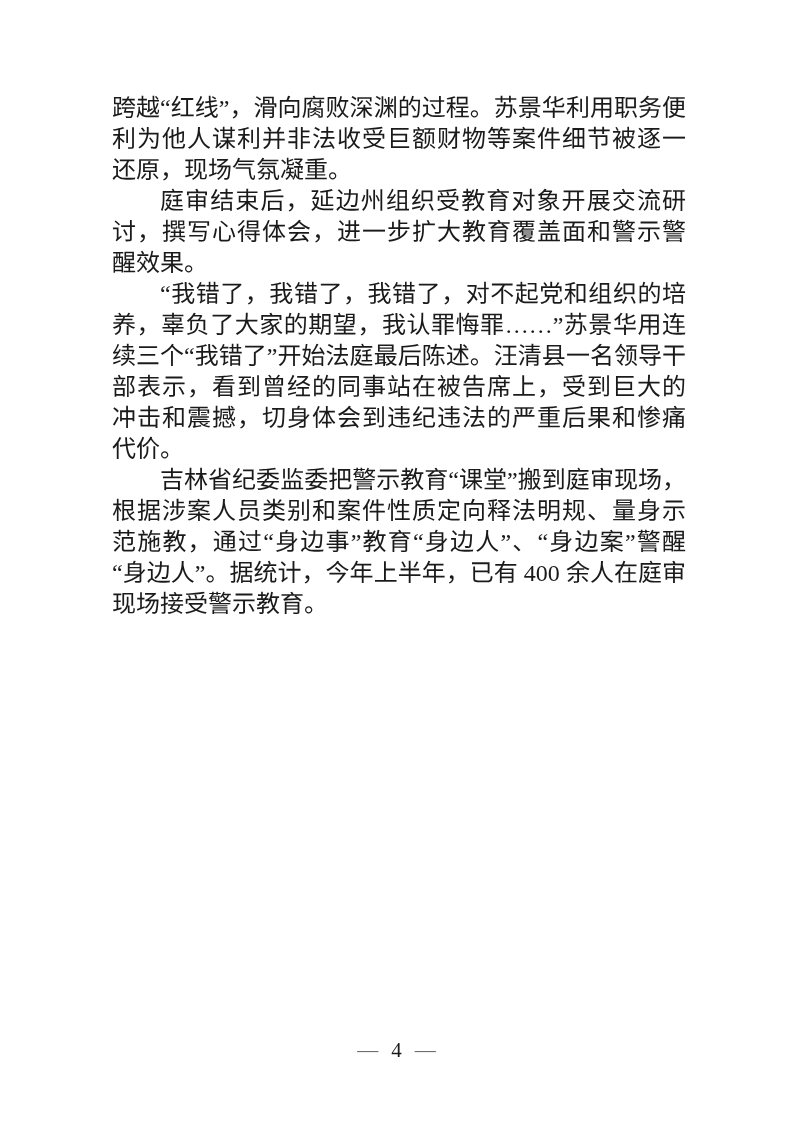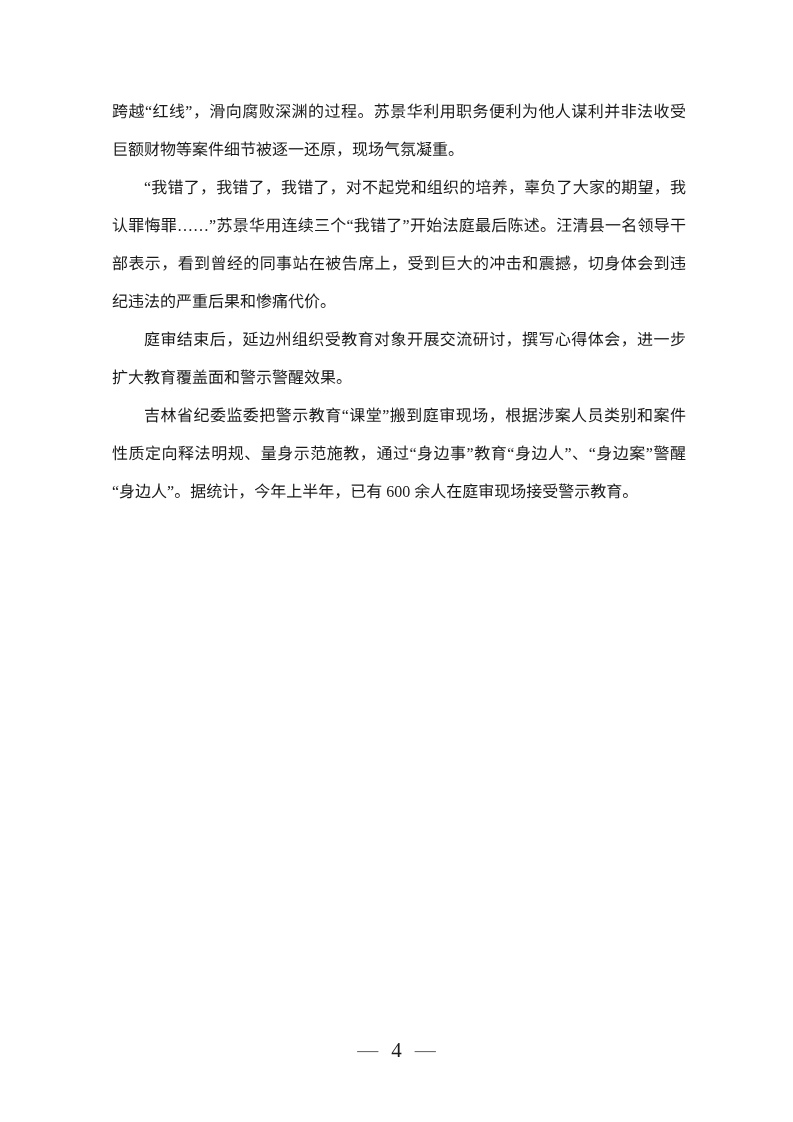--- a/index.html
+++ b/index.html
@@ -15,22 +15,22 @@
     height: 1122px;
     background: #ffffff;
     overflow: hidden;
   }
   .content {
     position: absolute;
     top: 93px;
     left: 112px;
     width: 574px;
     color: #1a1a1a;
-    font-size: 16px;
-    line-height: 38px;
+    font-size: 24px;
+    line-height: 31px;
     text-align: justify;
     text-justify: inter-ideograph;
   }
   .content p {
     margin: 0;
   }
   .content p.indent {
     text-indent: 2em;
   }
   .footer {
@@ -53,22 +53,22 @@
     color: #1a1a1a;
   }
 </style>
 </head>
 <body>
 
 <div class="page">
 
   <div class="content">
     <p>跨越“红线”，滑向腐败深渊的过程。苏景华利用职务便利为他人谋利并非法收受巨额财物等案件细节被逐一还原，现场气氛凝重。</p>
+    <p class="indent">庭审结束后，延边州组织受教育对象开展交流研讨，撰写心得体会，进一步扩大教育覆盖面和警示警醒效果。</p>
     <p class="indent">“我错了，我错了，我错了，对不起党和组织的培养，辜负了大家的期望，我认罪悔罪……”苏景华用连续三个“我错了”开始法庭最后陈述。汪清县一名领导干部表示，看到曾经的同事站在被告席上，受到巨大的冲击和震撼，切身体会到违纪违法的严重后果和惨痛代价。</p>
-    <p class="indent">庭审结束后，延边州组织受教育对象开展交流研讨，撰写心得体会，进一步扩大教育覆盖面和警示警醒效果。</p>
-    <p class="indent">吉林省纪委监委把警示教育“课堂”搬到庭审现场，根据涉案人员类别和案件性质定向释法明规、量身示范施教，通过“身边事”教育“身边人”、“身边案”警醒“身边人”。据统计，今年上半年，已有 600 余人在庭审现场接受警示教育。</p>
+    <p class="indent">吉林省纪委监委把警示教育“课堂”搬到庭审现场，根据涉案人员类别和案件性质定向释法明规、量身示范施教，通过“身边事”教育“身边人”、“身边案”警醒“身边人”。据统计，今年上半年，已有 400 余人在庭审现场接受警示教育。</p>
   </div>
 
   <div class="footer">
     <span class="dash">—</span><span class="num">4</span><span class="dash">—</span>
   </div>
 
 </div>
 
 </body></html>

